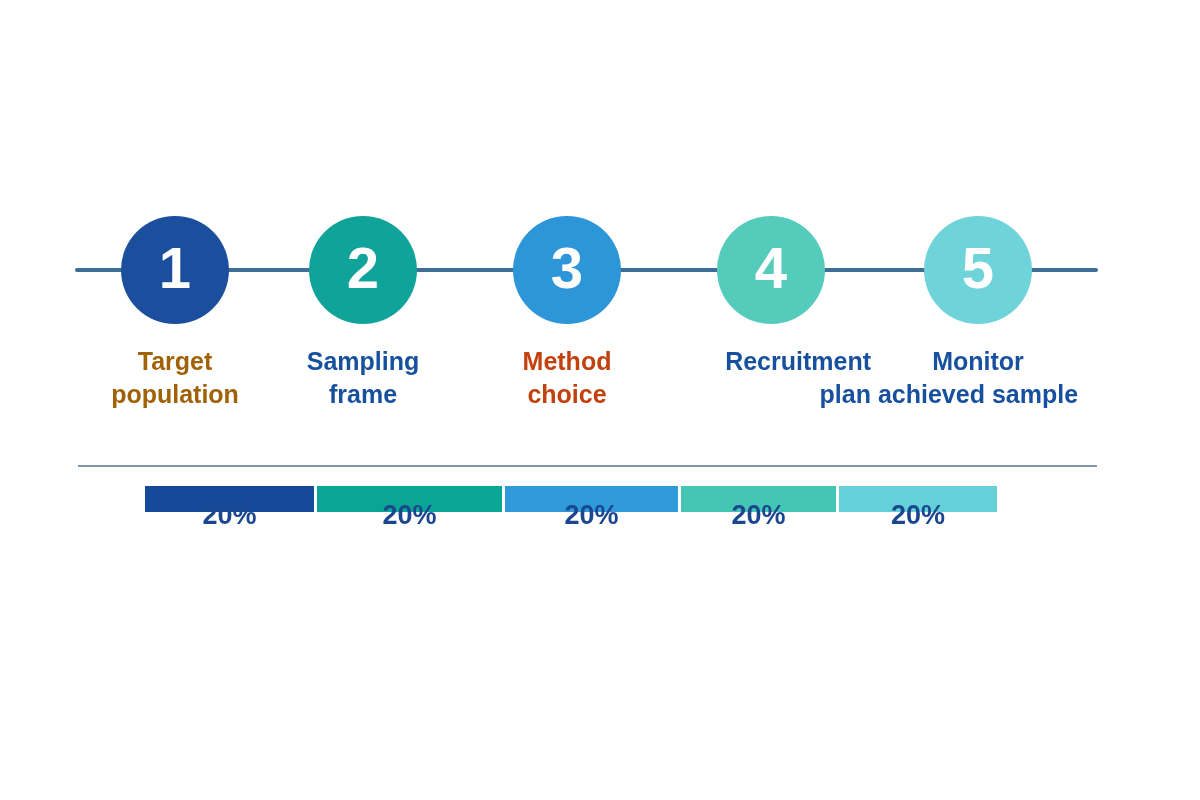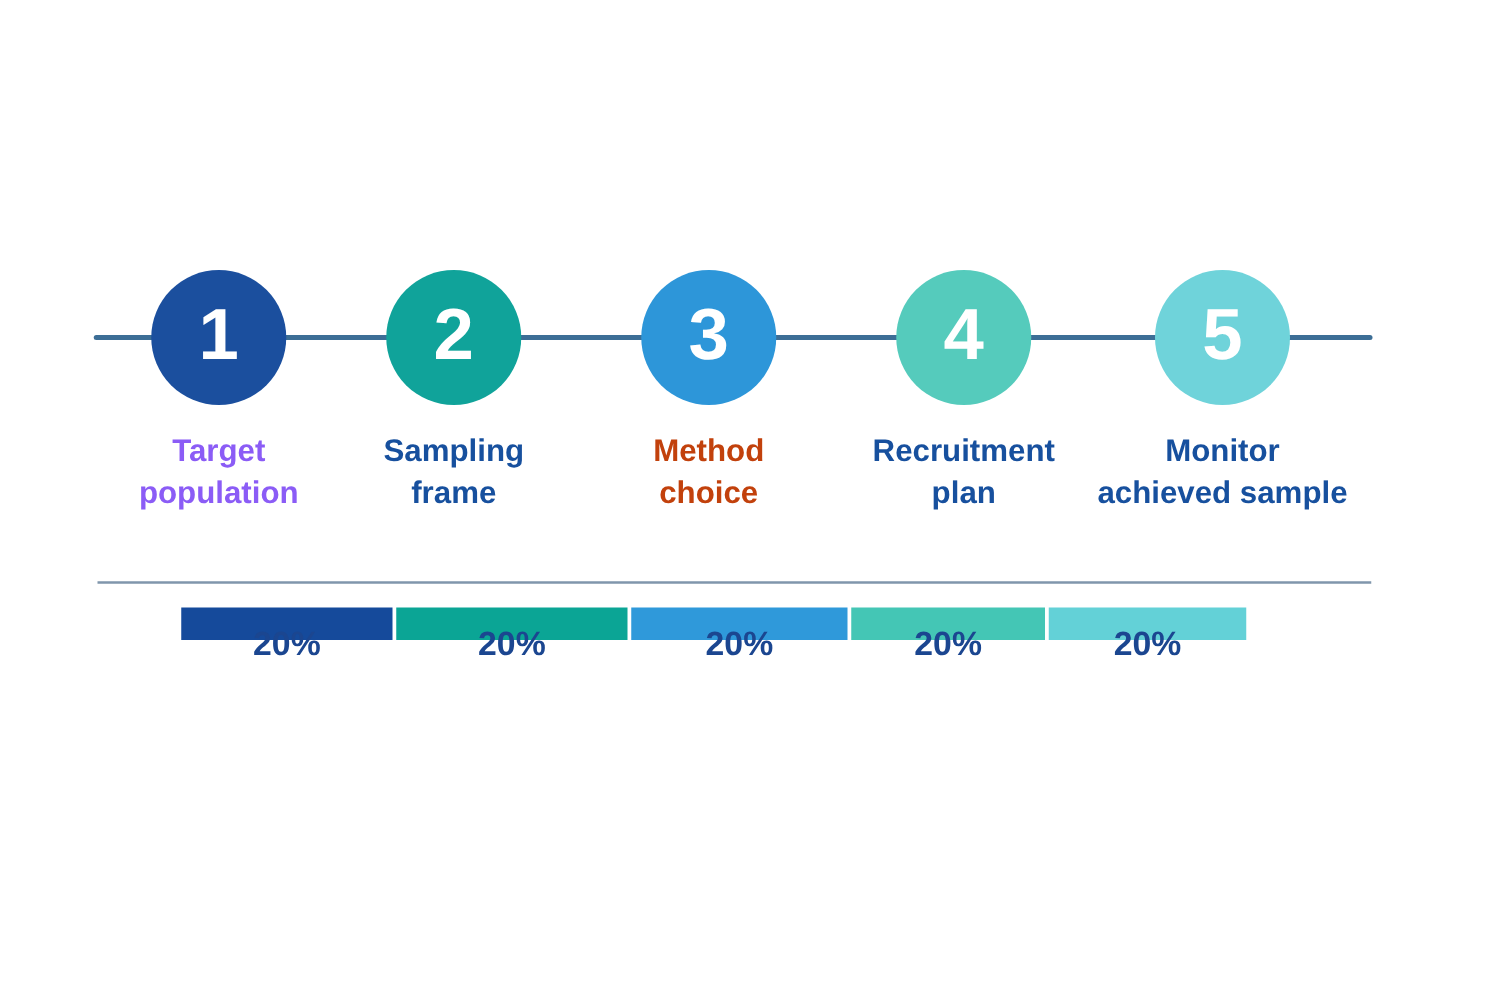--- a/index.html
+++ b/index.html
@@ -101,21 +101,21 @@
 <body>
 
 <div class="canvas">
 
   <div class="tl-line" style="background-color: rgb(60, 110, 150);"></div>
 
   <div class="step step-1">
     <div class="circle" style="background-color: rgb(27, 79, 158);">
       <span class="num">1</span>
     </div>
-    <div class="step-label" style="color: #8b5cf6;">Target
+    <div class="step-label" style="color: #a16207;">Target
 population</div>
   </div>
 
   <div class="step step-2">
     <div class="circle" style="background-color: rgb(16, 163, 154);">
       <span class="num">2</span>
     </div>
     <div class="step-label" style="color: rgb(23, 80, 158);">Sampling
 frame</div>
   </div>
@@ -125,21 +125,21 @@
       <span class="num">3</span>
     </div>
     <div class="step-label" style="color: #c2410c;">Method
 choice</div>
   </div>
 
   <div class="step step-4">
     <div class="circle" style="background-color: rgb(85, 203, 188);">
       <span class="num">4</span>
     </div>
-    <div class="step-label" style="color: rgb(23, 80, 158);">Recruitment
+    <div class="step-label" style="color: rgb(23, 80, 158); text-align: right;">Recruitment
 plan</div>
   </div>
 
   <div class="step step-5">
     <div class="circle" style="background-color: rgb(111, 211, 218);">
       <span class="num">5</span>
     </div>
     <div class="step-label" style="color: rgb(23, 80, 158);">Monitor
 achieved sample</div>
   </div>

